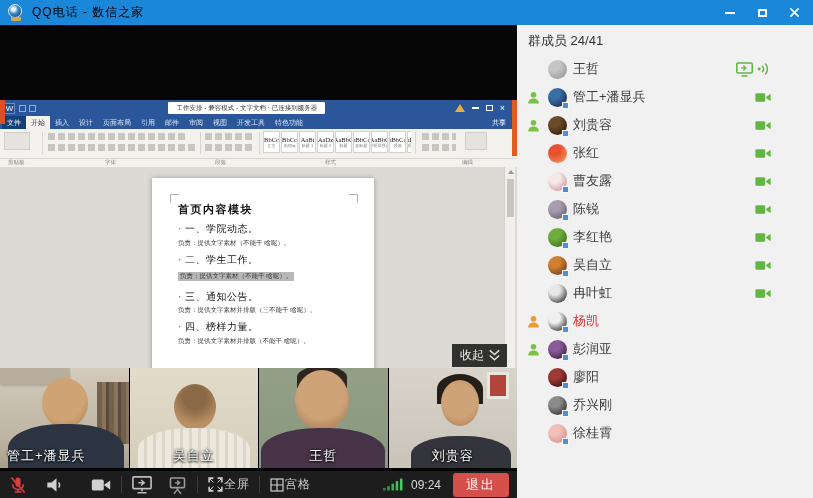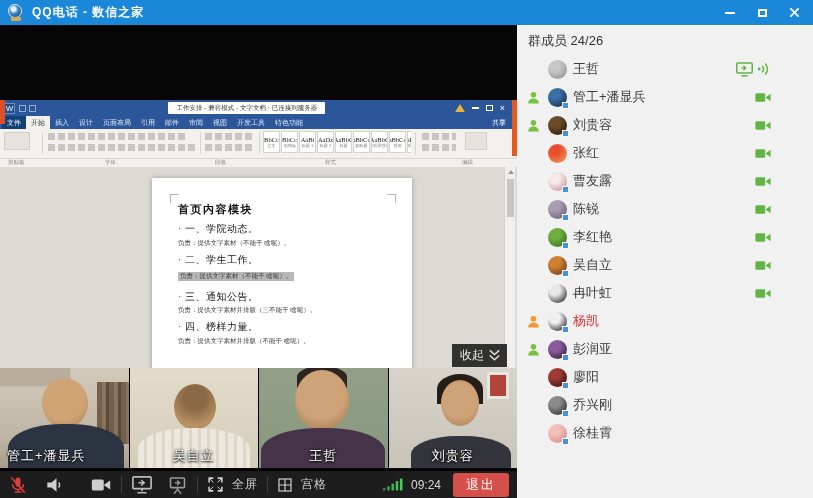--- a/index.html
+++ b/index.html
@@ -4,21 +4,21 @@
 <style>
   html,body{margin:0;padding:0;background:#333;}
   *{box-sizing:border-box;font-family:"Liberation Sans",sans-serif;}
   .app{position:relative;width:813px;height:498px;background:#060606;overflow:hidden;}
 
   
   .titlebar{position:absolute;left:0;top:0;width:813px;height:25px;background:#1b87d9;display:flex;align-items:center;padding:0 6px;}
   .cam-icon{width:17px;height:17px;position:relative;margin:0 7px 0 2px;}
   .cam-icon .lens{position:absolute;left:0;top:0;width:14px;height:14px;border-radius:50%;background:radial-gradient(circle at 38% 35%,#eaf4ff 0 18%,#3f8fd6 40%,#123a66 90%);border:1.5px solid #e8e8e8;}
   .cam-icon .base{position:absolute;left:3px;bottom:0;width:10px;height:4px;background:#d8a84e;border-radius:1px;}
-  .win-title{color:#ffffff;font-size:12px;letter-spacing:1px;font-weight:bold;}
+  .win-title{color:#000000;font-size:12px;letter-spacing:1px;}
   .win-controls{margin-left:auto;display:flex;align-items:center;gap:6px;}
   .wbtn{width:26px;height:18px;display:flex;align-items:center;justify-content:center;cursor:pointer;}
   .wbtn .bar{width:10px;height:2px;background:#fff;}
   .wbtn .box{width:9px;height:8px;border:2px solid #fff;}
   .wbtn svg{display:block;}
 
   
   .main{position:absolute;left:0;top:25px;width:517px;height:445px;background:#060606;overflow:hidden;}
 
   
@@ -48,21 +48,21 @@
   .schip .big{font-family:"Liberation Serif",serif;font-size:6.5px;color:#222;white-space:nowrap;}
   .schip .sub{font-size:4px;color:#777;white-space:nowrap;}
   .rlabels{position:absolute;left:0;top:59px;width:517px;height:8px;background:#f3f1ee;}
   .rlabels span{position:absolute;top:0;font-size:5.5px;color:#8a8884;filter:blur(.3px);}
 
   
   .doc-area{position:absolute;left:0;top:142px;width:517px;height:201px;background:#dddad6;overflow:hidden;}
   .doc-scroll{position:absolute;right:2px;top:0;width:11px;height:100%;background:#f0efed;border-left:1px solid #d5d2cd;}
   .doc-scroll .thumb{position:absolute;left:2px;top:12px;width:7px;height:38px;background:#c9c6c1;}
   .doc-scroll .arr{position:absolute;left:2.5px;top:3px;width:0;height:0;border-left:3px solid transparent;border-right:3px solid transparent;border-bottom:4px solid #9a9894;}
-  .page{position:absolute;left:152px;top:11px;width:260px;height:200px;background:#fff;box-shadow:0 0 5px rgba(0,0,0,.3);padding:24px 24px 0 26px;}
+  .page{position:absolute;left:152px;top:11px;width:222px;height:200px;background:#fff;box-shadow:0 0 5px rgba(0,0,0,.3);padding:24px 24px 0 26px;}
   .crop{position:absolute;width:9px;height:9px;border:0 solid #b5b3af;}
   .crop.tl{left:18px;top:16px;border-left-width:1px;border-top-width:1px;}
   .crop.tr{right:16px;top:16px;border-right-width:1px;border-top-width:1px;}
   .doc-blur{filter:blur(.35px);}
   .doc-title{font-size:11px;font-weight:bold;color:#111;letter-spacing:1.5px;margin-bottom:2px;}
   .sec-h{font-size:10px;font-weight:normal;color:#111;margin-top:5px;letter-spacing:.5px;}
   .sec-h::before{content:"· ";font-weight:normal;color:#555;}
   .sec-d{font-size:6.5px;color:#3a3a3a;margin-top:2.5px;white-space:nowrap;overflow:hidden;}
   .sec-d.hl{background:#b7b7b7;display:inline-block;padding:0 2px;}
 
@@ -96,21 +96,21 @@
   .t4{background:linear-gradient(180deg,#d8d4cb 0%,#c9c4ba 100%);}
   .t4 .frame{position:absolute;right:8px;top:4px;width:22px;height:27px;background:#b2453a;border:3px solid #e9e6e0;}
   .t4 .hair{position:absolute;left:48px;top:6px;width:46px;height:30px;border-radius:50% 50% 0 0;background:#241d18;}
   .t4 .head{left:52px;top:12px;width:38px;height:46px;background:radial-gradient(circle at 48% 45%,#cfa episodes378 0 52%,#a87a4e 100%);background:radial-gradient(circle at 48% 45%,#cfa378 0 52%,#a87a4e 100%);}
   .t4 .torso{left:22px;bottom:-8px;width:100px;height:40px;background:#34343c;}
 
   
   .toolbar{position:absolute;left:0;top:470px;width:517px;height:28px;background:#1d1d1d;border-top:1px solid #000;display:flex;align-items:center;}
   .tb{display:flex;align-items:center;justify-content:center;cursor:pointer;}
   .tsep{width:1px;height:17px;background:#3c3c3c;margin:0 9px;}
-  .tb-label{color:#cfcfcf;font-size:12px;margin-left:8px;letter-spacing:1px;}
+  .tb-label{color:#cfcfcf;font-size:12px;margin-left:0;letter-spacing:1px;}
   .time{color:#d8d8d8;font-size:12px;margin-left:6px;}
   .exit-btn{margin-left:12px;margin-right:8px;background:#d5504a;color:#fff;font-size:13px;letter-spacing:2px;padding:3px 13px;border-radius:3px;cursor:pointer;}
   .spacer{flex:1;}
 
   
   .sidebar{position:absolute;left:517px;top:25px;width:296px;height:473px;background:#f1f1f1;overflow:hidden;border-top:1px solid #fff;}
   .side-header{position:absolute;left:11px;top:6px;font-size:13px;color:#333;}
   #member-list{position:absolute;left:0;top:29px;width:296px;}
   .mrow{position:relative;height:28px;display:flex;align-items:center;padding-left:9px;cursor:pointer;}
   .presence{width:15px;height:15px;margin-right:7px;flex:0 0 15px;display:flex;}
@@ -352,21 +352,21 @@
         <rect x="10" y="7" width="3" height="8" fill="#3bb350"></rect>
         <rect x="15" y="4" width="3" height="11" fill="#3fc258"></rect>
         <rect x="20" y="1" width="3" height="14" fill="#43cf5e"></rect>
       </svg>
     </span>
     <span class="time">09:24</span>
     <span class="exit-btn">退出</span>
   </div>
 
   <div class="sidebar">
-    <div class="side-header">群成员 24/26</div>
+    <div class="side-header">群成员 24/41</div>
     <div id="member-list">
         <div class="mrow">
           <span class="presence empty"></span>
           <span class="avatar" style="background: radial-gradient(circle at 35% 30%, rgb(198, 198, 198) 0px, rgb(198, 198, 198) 30%, rgb(143, 143, 143) 95%);"></span>
           <span class="mname">王哲</span>
           <span class="mright">
             <span style="display: flex;">
               <svg width="17" height="15" viewBox="0 0 22 19">
                 <rect x="1" y="1" width="20" height="13" rx="1.5" fill="none" stroke="#62b543" stroke-width="2"></rect>
                 <path d="M6.5 7.5 h6 M9.5 4.5 l3.2 3 -3.2 3" stroke="#62b543" stroke-width="1.7" fill="none"></path>

